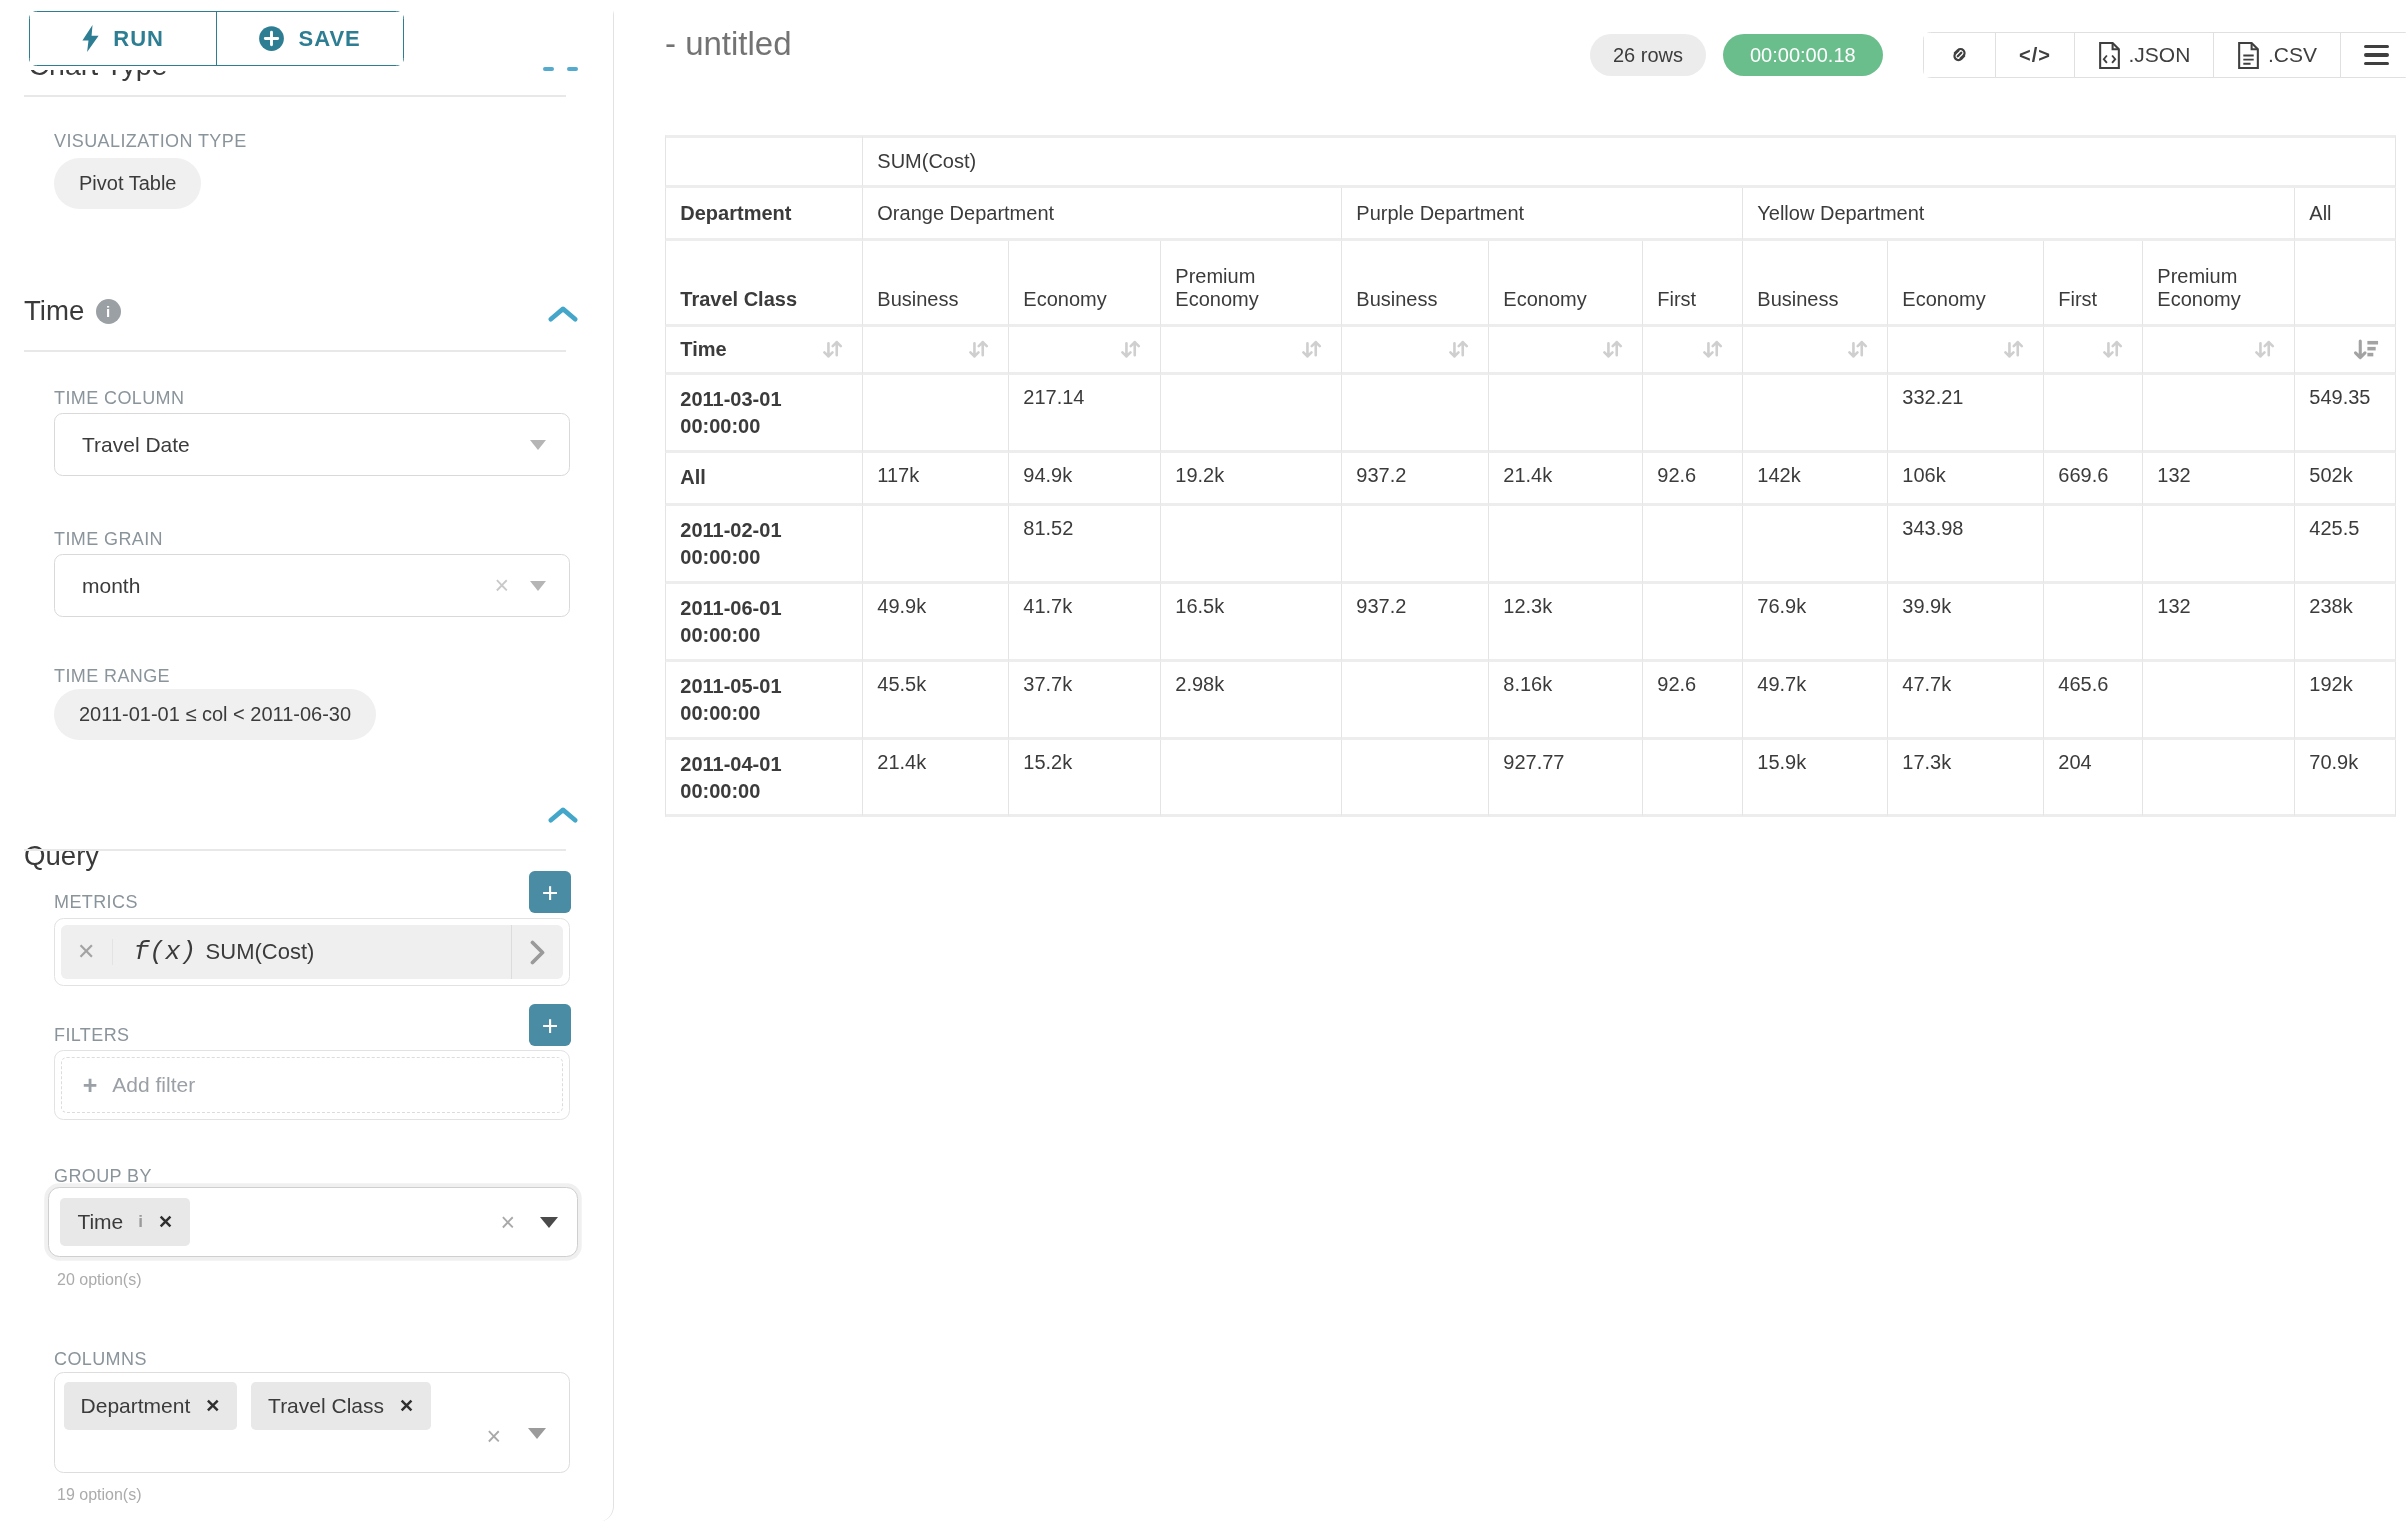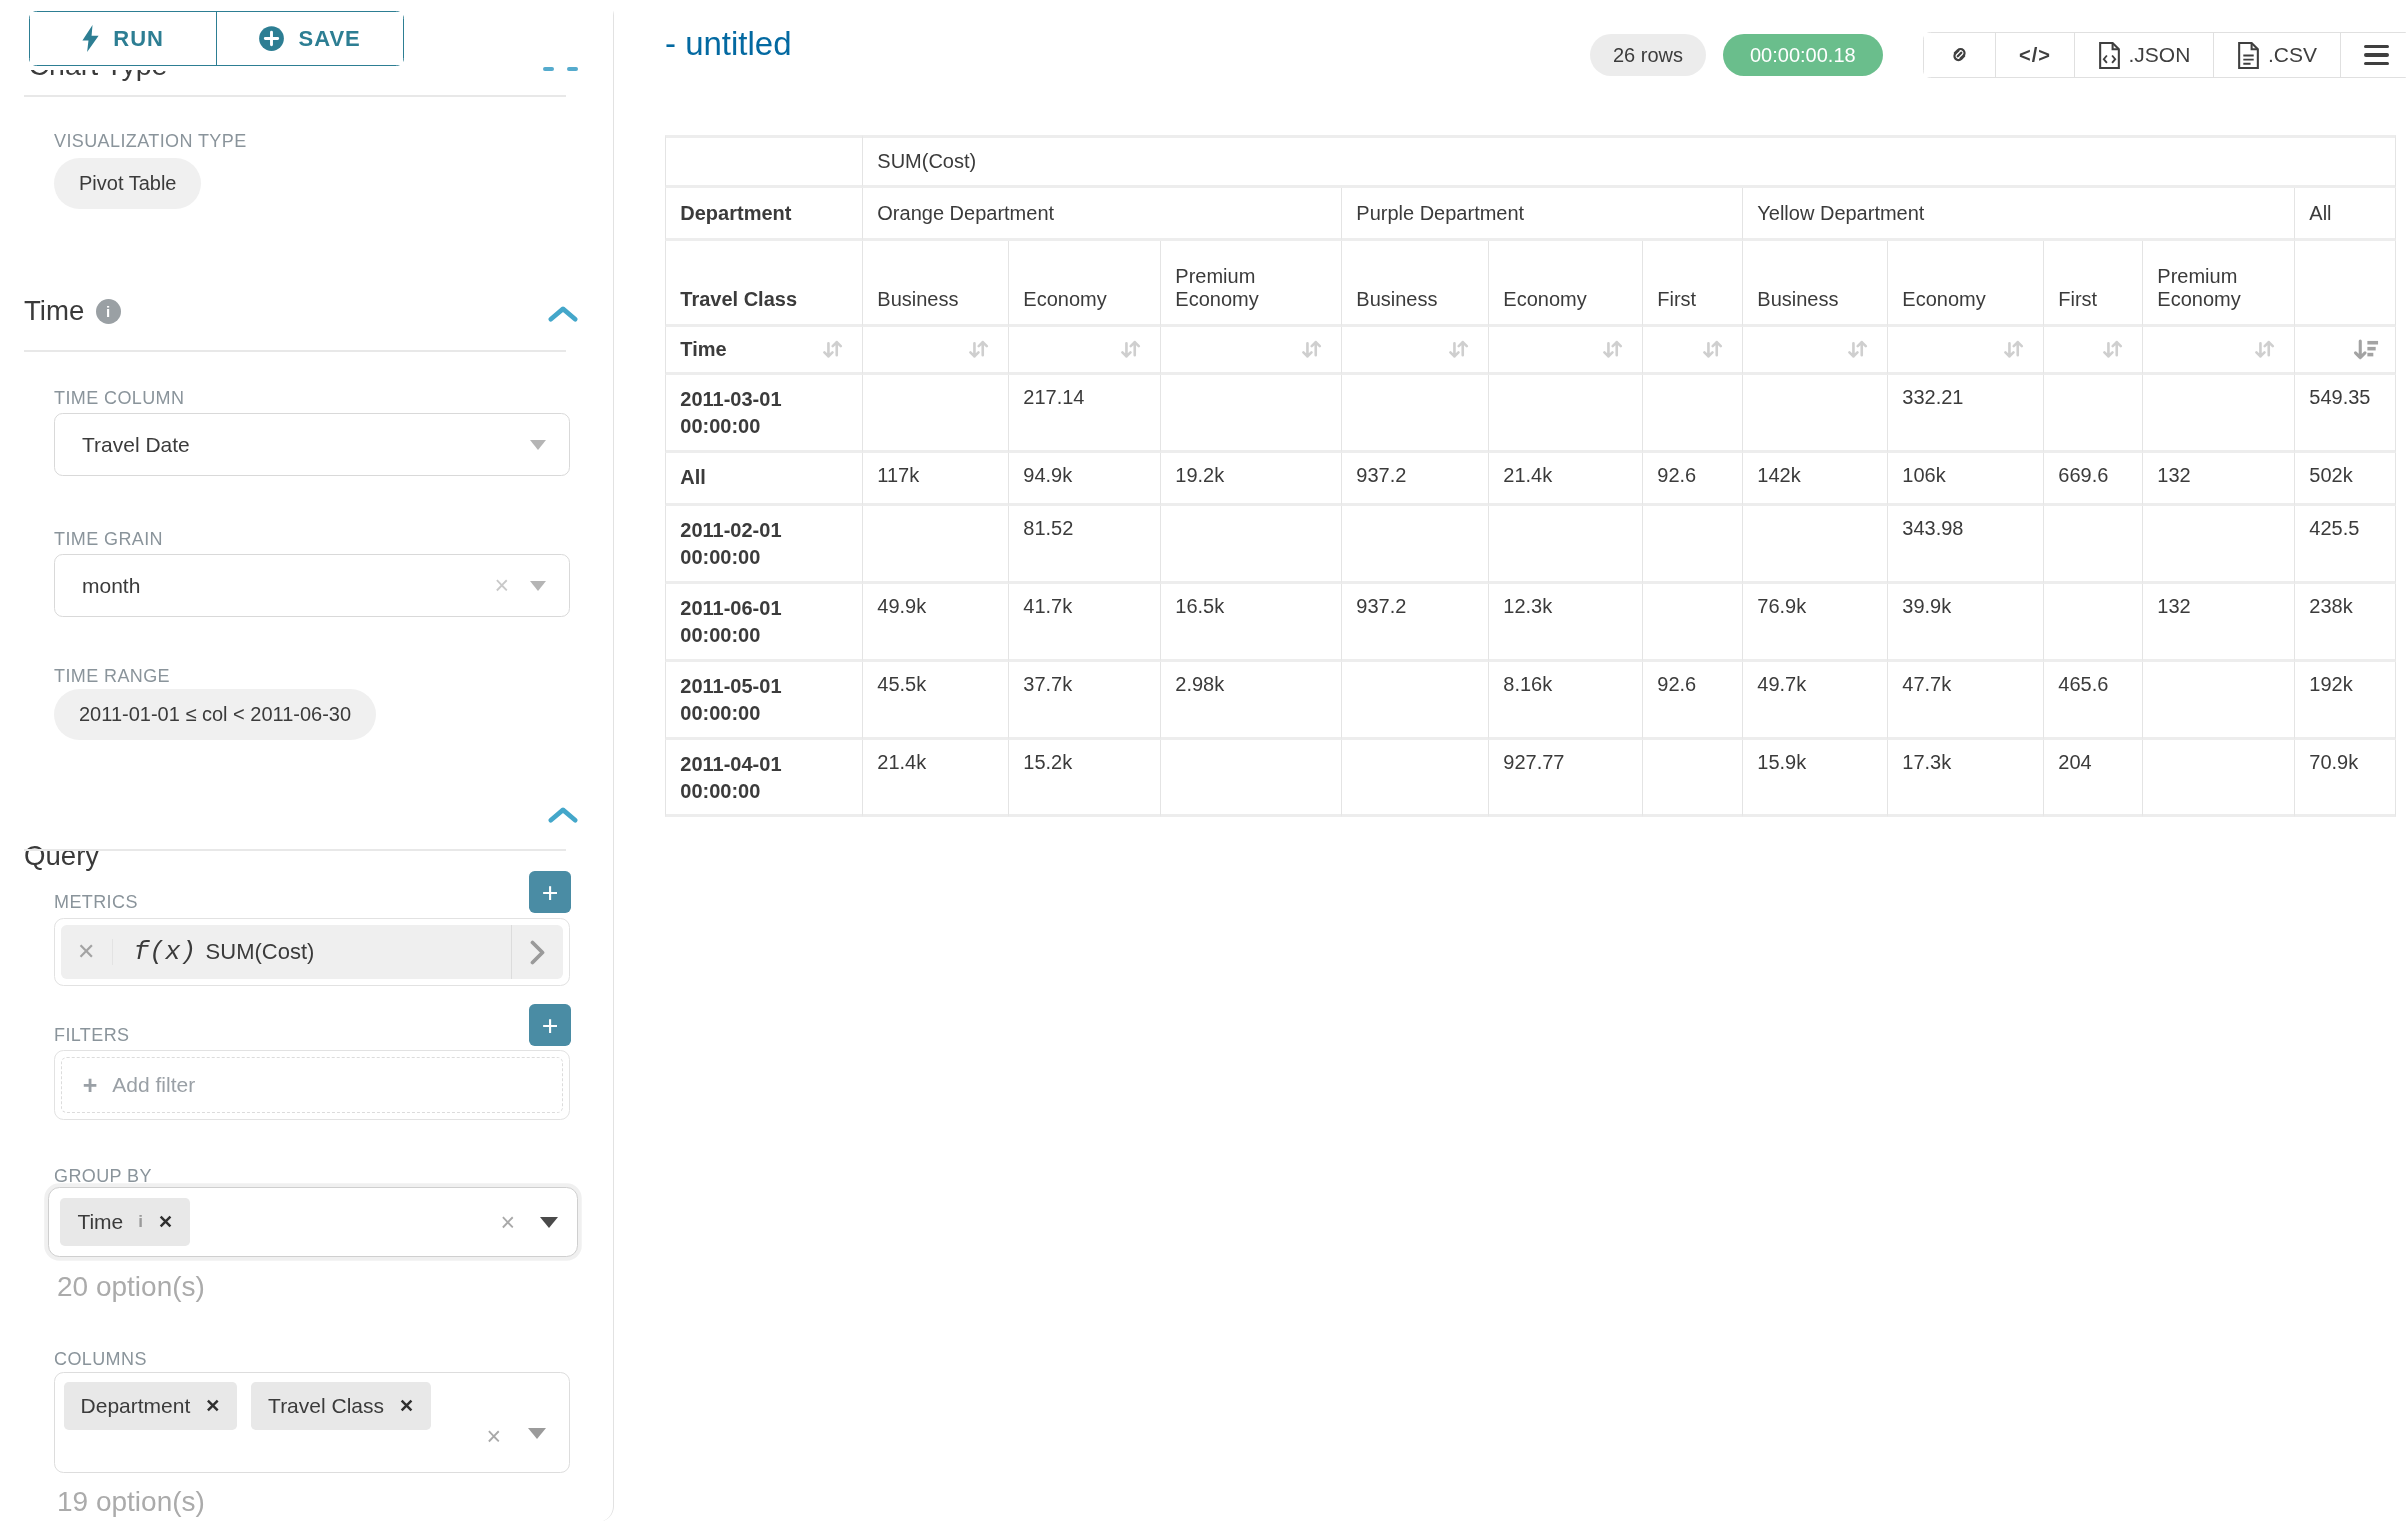--- a/index.html
+++ b/index.html
@@ -35,25 +35,25 @@
   .addfilter-inner{height:100%;box-sizing:border-box;border:1.9px dashed #dcdcdc;border-radius:5.7px;display:flex;align-items:center;gap:15px;padding-left:21px;color:#9aa0a6;font-size:21px;}
   .addplus{font-size:25px;color:#9aa0a6;font-weight:700;}
   .groupbox{position:absolute;left:48px;width:530px;height:70px;box-sizing:border-box;border:1.9px solid #cfcfcf;border-radius:11.4px;background:#fff;box-shadow:0 0 0 3.8px rgba(0,0,0,0.06);display:flex;align-items:center;padding:0 19px 0 11.4px;}
   .colbox{position:absolute;left:54px;width:516px;height:101px;box-sizing:border-box;border:1.4px solid #ddd;border-radius:9.5px;background:#fff;padding:8.6px;}
   .chip{display:inline-flex;align-items:center;height:48px;background:#e8e8e8;border-radius:4.8px;padding:0 17px;font-size:21px;color:#3b3b3b;gap:15px;margin-right:9.5px;}
   .chip .chipi{color:#9a9a9a;font-weight:700;font-size:17px;}
   .chip .chipx{color:#2f2f2f;font-weight:700;font-size:18px;cursor:pointer;}
   .selctl-x{color:#a9a9a9;font-size:25px;}
   .caretdark{width:0;height:0;border-left:9.5px solid transparent;border-right:9.5px solid transparent;border-top:11.4px solid #4a4a4a;}
   .caretgray{width:0;height:0;border-left:9.5px solid transparent;border-right:9.5px solid transparent;border-top:11.4px solid #9b9b9b;}
-  .helper{position:absolute;left:57px;font-size:28px;color:#ababab;}
+  .helper{position:absolute;left:57px;font-size:16px;color:#ababab;}
 
   
   #main{position:absolute;left:614px;top:0;width:1792px;height:1522px;background:#fff;}
-  .viz-title{position:absolute;left:51px;top:25px;font-size:33px;color:#0369a1;text-align:center;}
+  .viz-title{position:absolute;left:51px;top:25px;font-size:33px;color:#737373;text-align:center;}
   .rowsbadge{position:absolute;left:976px;top:34px;height:42px;padding:0 23px;background:#ececec;border-radius:21px;display:flex;align-items:center;font-size:20px;color:#3c3c3c;}
   .timerbadge{position:absolute;left:1109px;top:34px;height:42px;padding:0 27px;background:#6abe8c;border-radius:21px;display:flex;align-items:center;font-size:20px;color:#fff;}
   .btngroup{position:absolute;left:1309px;top:32px;height:46px;box-sizing:border-box;border:1.4px solid #e0e0e0;border-radius:7.6px;background:#fff;display:flex;align-items:stretch;}
   .gbtn{display:flex;align-items:center;justify-content:center;gap:7.6px;padding:0 23px;background:#fff;border:none;cursor:pointer;font-family:"Liberation Sans",sans-serif;font-size:21px;color:#3f3f3f;}
   .gbtn+.gbtn{border-left:1.4px solid #e0e0e0;}
   .codeglyph{font-size:20px;font-weight:700;color:#3f3f3f;letter-spacing:1px;}
   .burger{display:flex;flex-direction:column;gap:4.8px;}
   .burger span{display:block;width:25px;height:3.8px;border-radius:1.9px;background:#3f3f3f;}
 
   

